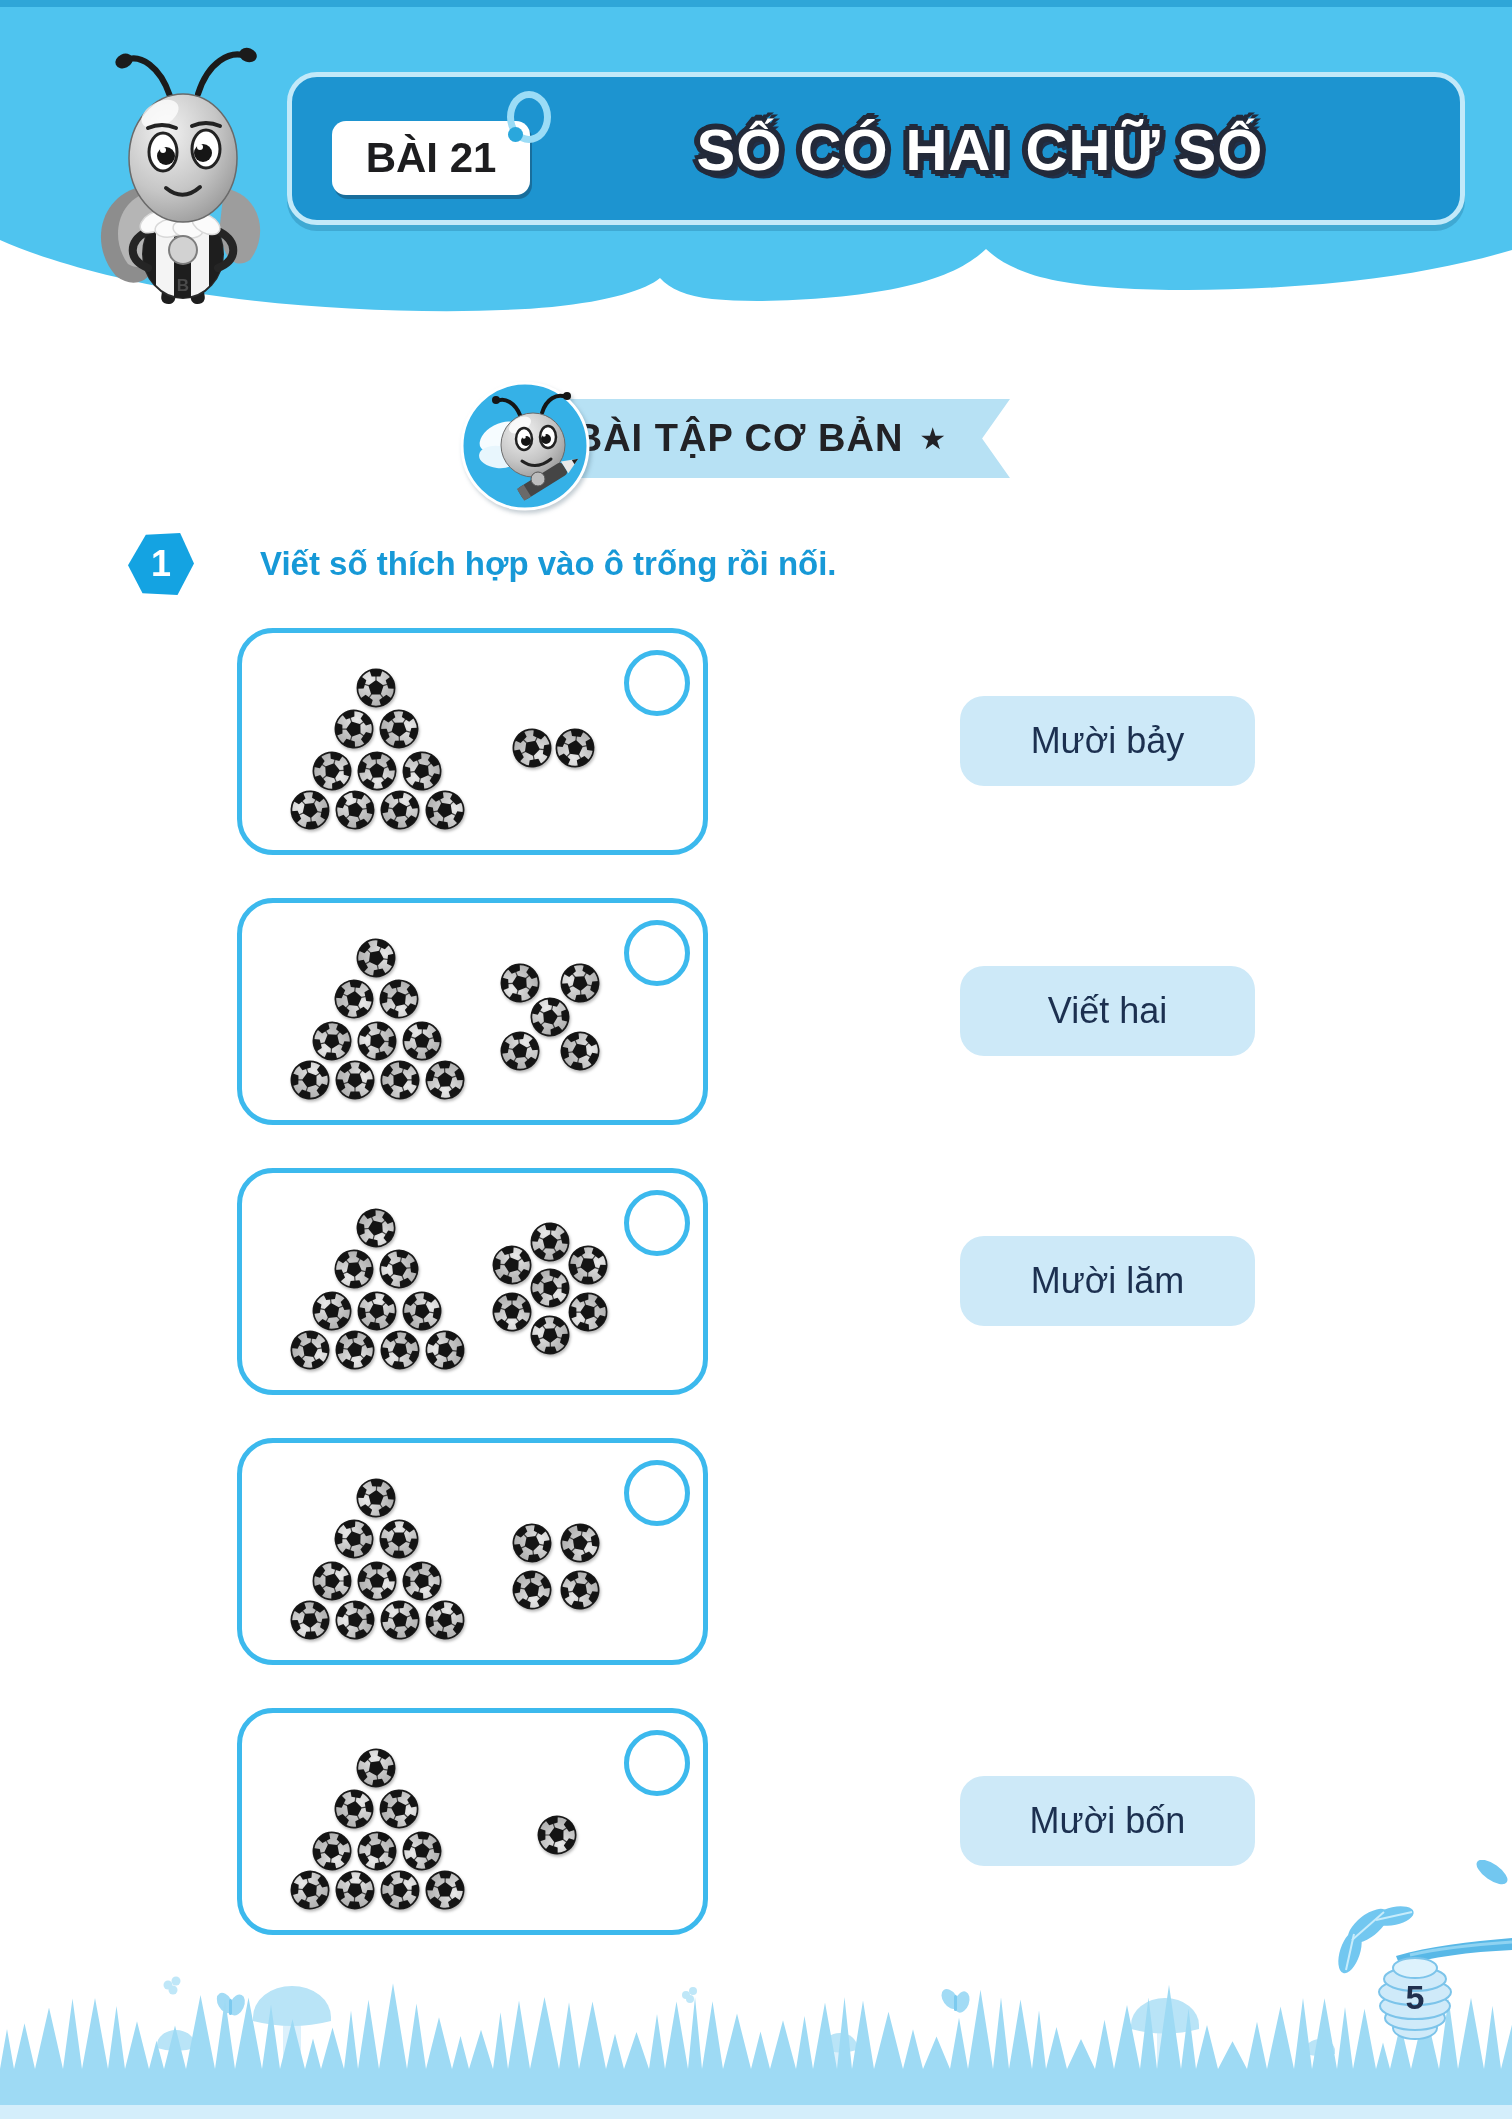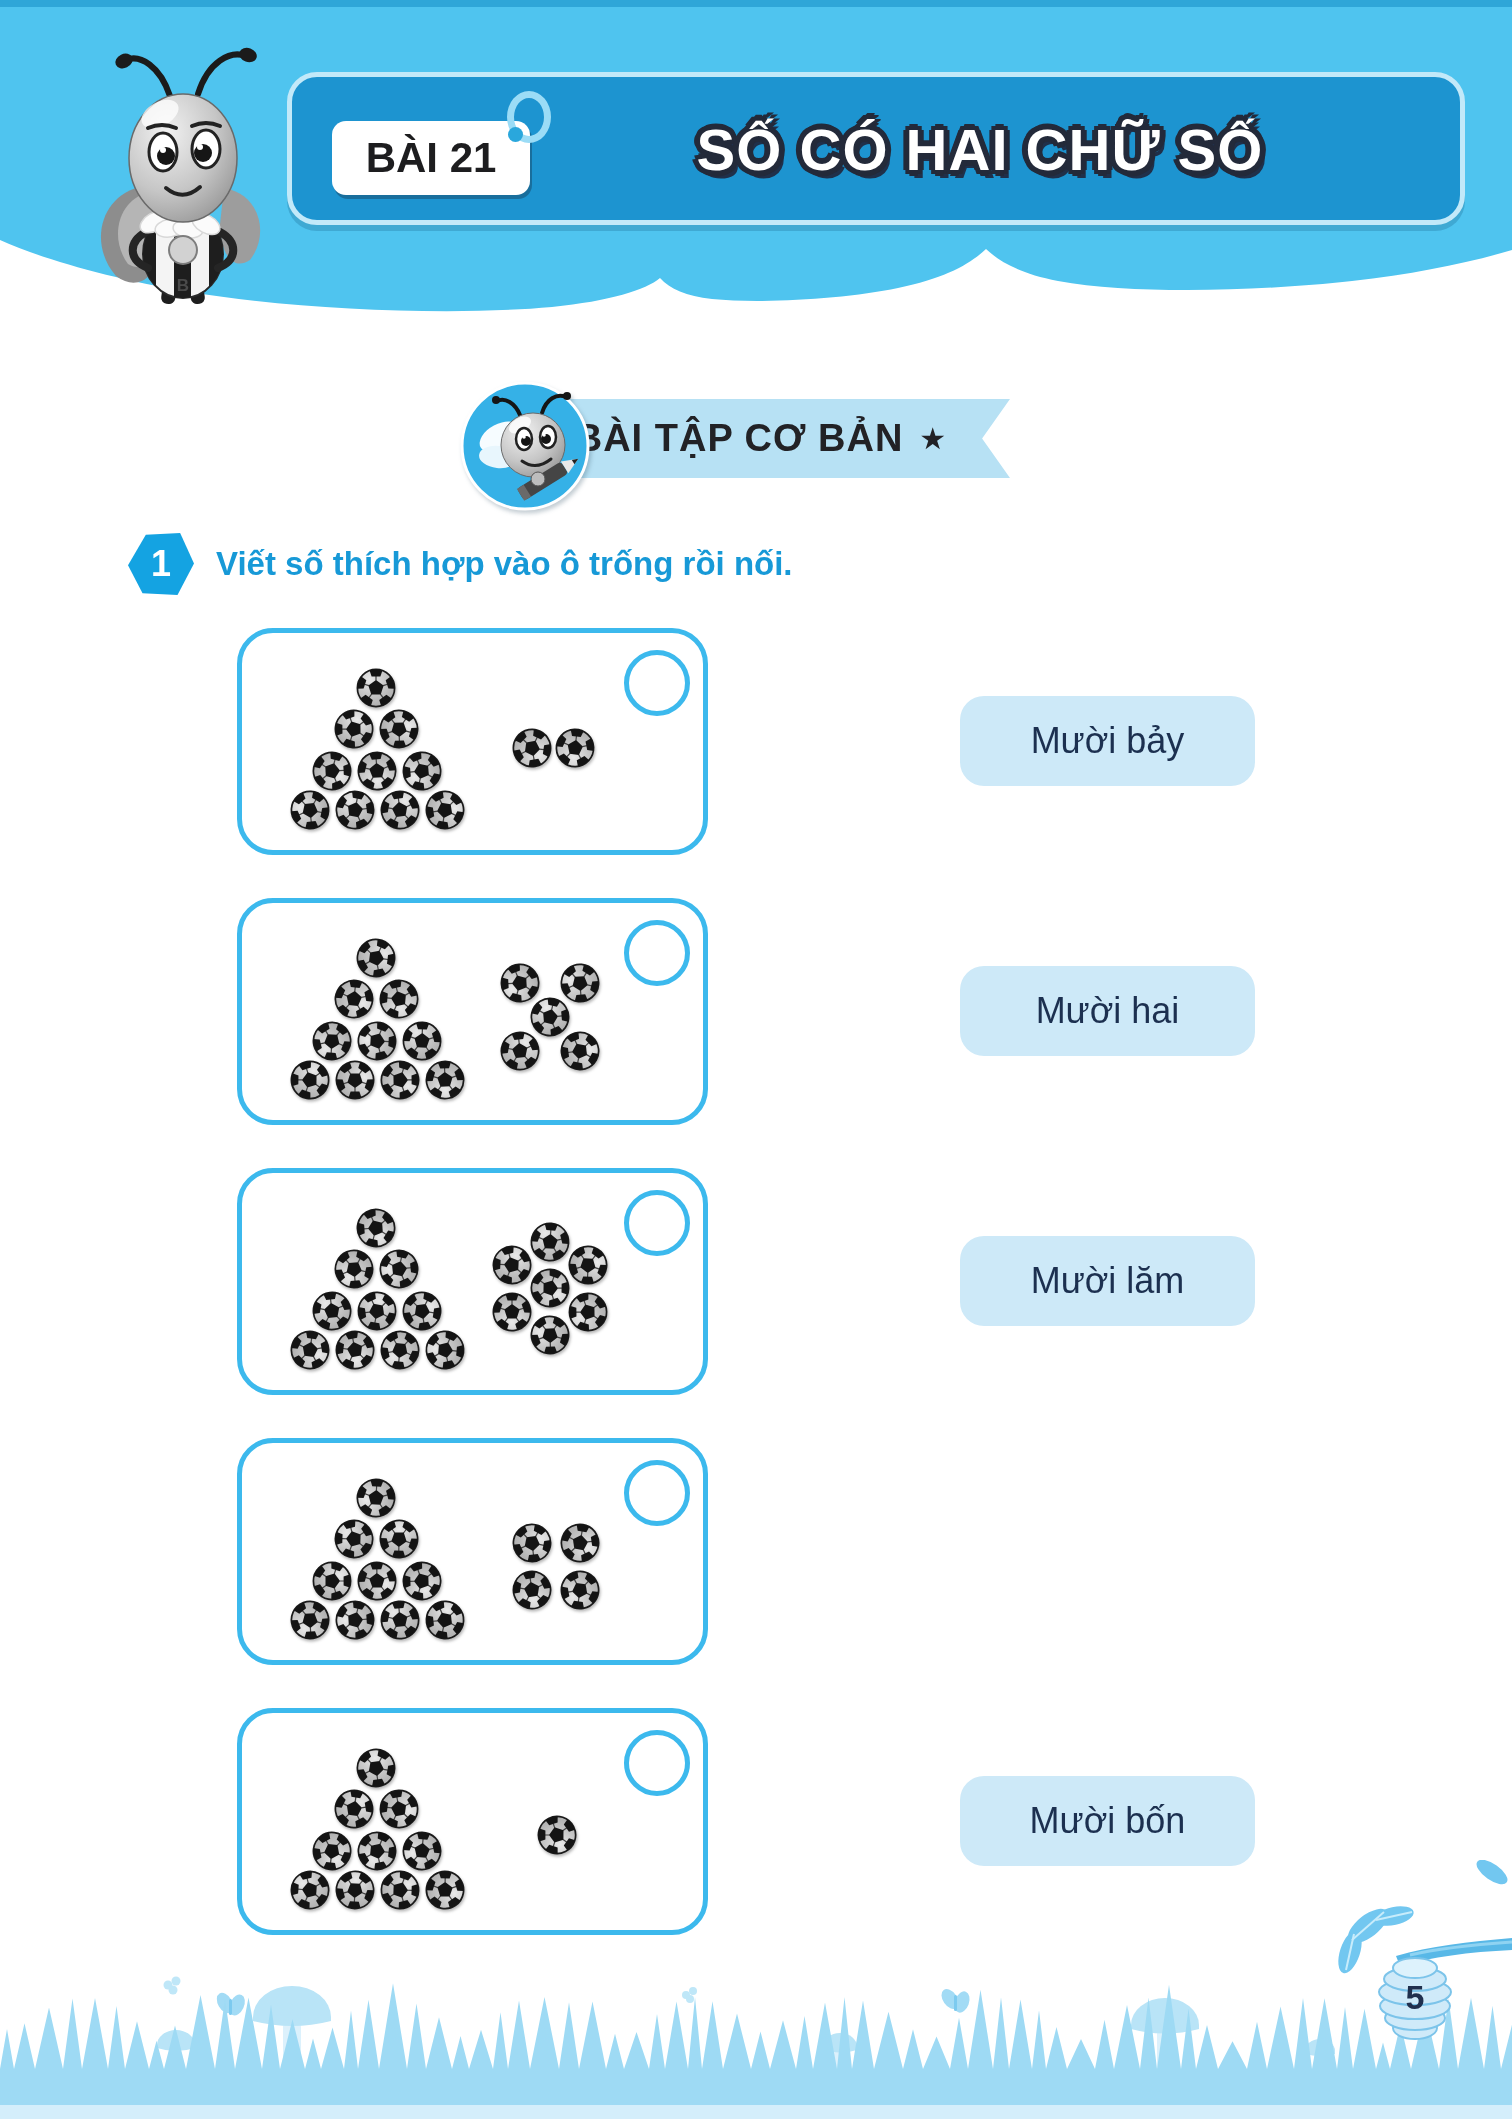--- a/index.html
+++ b/index.html
@@ -40,21 +40,21 @@
   .banner-label{font-size:38px;font-weight:800;color:#222226;letter-spacing:1px;}
   .banner-star{font-size:30px;color:#222226;}
   .banner-bee{position:absolute;left:458px;top:-4px;filter:drop-shadow(2px 3px 2px rgba(60,90,110,.3));}
 
   
   .instruction-row{position:absolute;top:533px;left:128px;display:flex;align-items:center;gap:22px;}
   .exercise-badge{width:66px;height:62px;background:#14a3e2;
                   clip-path:polygon(27% 3%,79% 0%,100% 49%,75% 100%,22% 97%,0% 52%);
                   display:flex;align-items:center;justify-content:center;
                   color:#fff;font-size:36px;font-weight:800;}
-  .instruction-text{font-size:33px;font-weight:700;color:#1799d7;}
+  .instruction-text{font-size:33px;font-weight:700;color:#1799d7;margin-left:44px;}
 
   
   .match-row{position:absolute;left:0;width:1512px;height:227px;}
   .ball-box{position:absolute;left:237px;top:0;width:471px;height:227px;background:#fff;
             border:5px solid #3cb9ed;border-radius:36px;box-sizing:border-box;}
   .balls{position:absolute;left:0;top:0;width:100%;height:100%;}
   .ball{position:absolute;width:40px;height:40px;
         filter:drop-shadow(1.5px 2.5px 1.5px rgba(40,40,40,.35));}
   .answer-circle{position:absolute;left:382px;top:17px;width:66px;height:66px;background:#fff;
                  border:5px solid #3cb9ed;border-radius:50%;box-sizing:border-box;}
@@ -308,21 +308,21 @@
           <svg viewBox="-20 -20 40 40" class="ball" style="left: 258px; top: 128px;">
             <use href="#ballArt" transform="rotate(66)"></use>
           </svg>
           <svg viewBox="-20 -20 40 40" class="ball" style="left: 318px; top: 128px;">
             <use href="#ballArt" transform="rotate(119)"></use>
           </svg>
         </div>
       <div class="answer-circle"></div>
     </div>
     <div class="word-label">
-      <span>Mười hai</span>
+      <span>Viết hai</span>
     </div>
   </div>
 
   <div class="match-row" style="top:1168px">
     <div class="ball-box">
       <div class="balls">
           <svg viewBox="-20 -20 40 40" class="ball" style="left: 114px; top: 35px;">
             <use href="#ballArt" transform="rotate(194)"></use>
           </svg>
           <svg viewBox="-20 -20 40 40" class="ball" style="left: 92px; top: 76px;">

